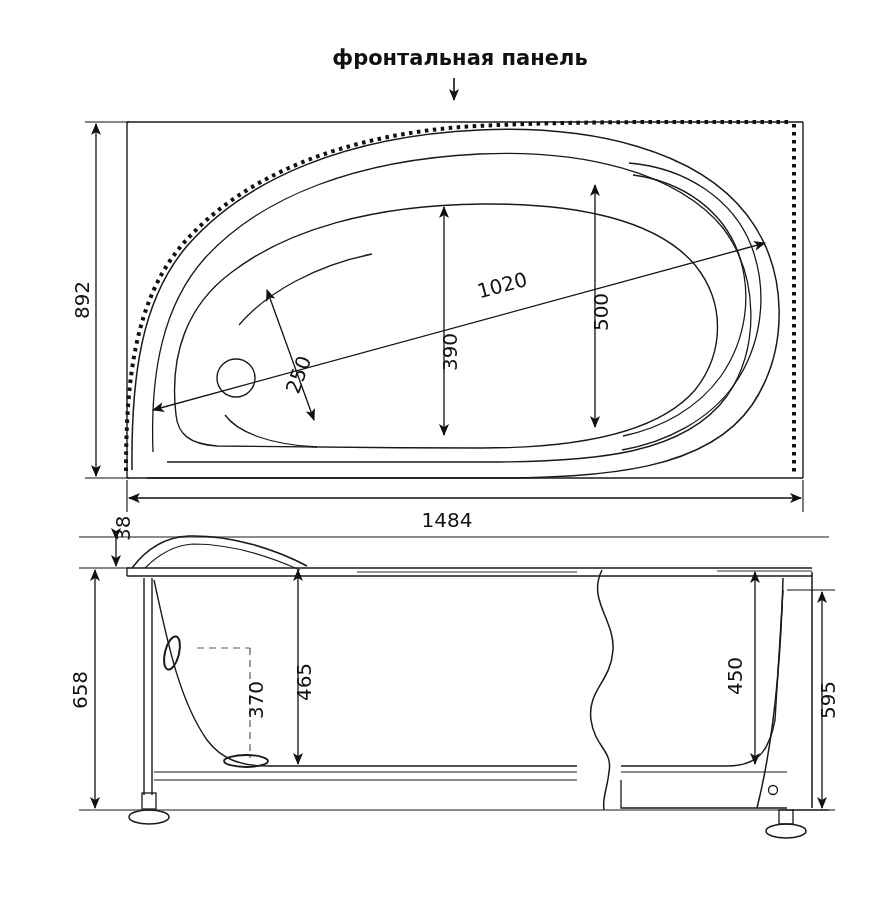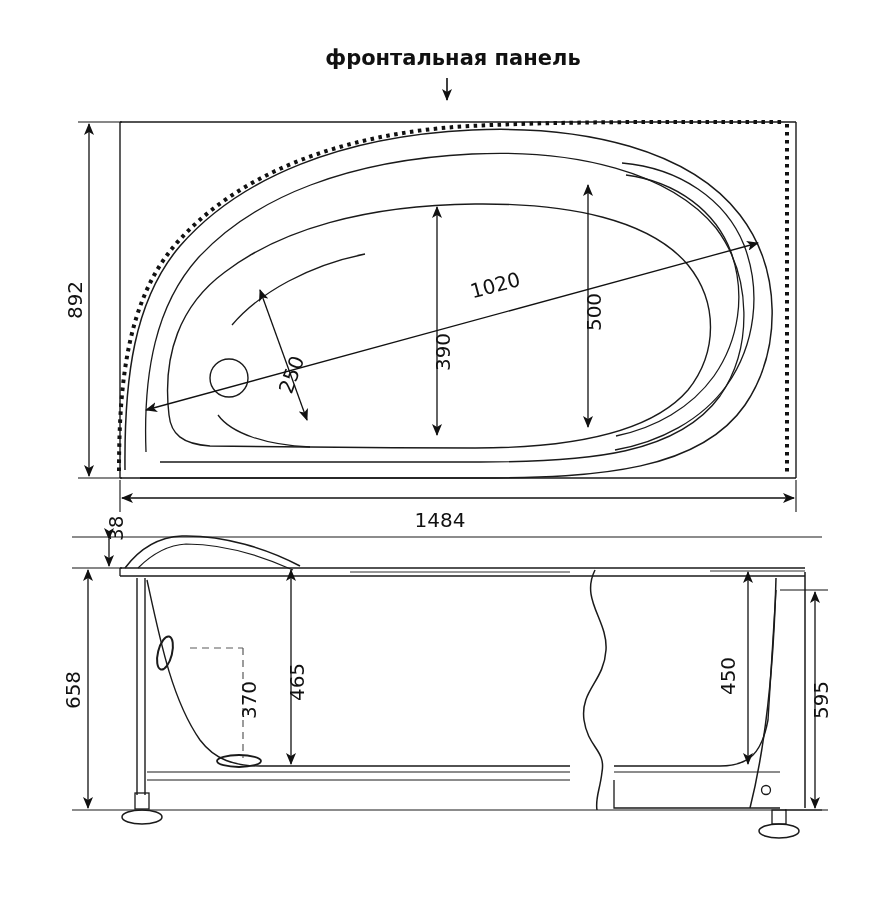--- a/index.html
+++ b/index.html
@@ -4,21 +4,21 @@
 <title>Bath Technical Drawing</title>
 <style>
   html,body{margin:0;padding:0;background:#ffffff;}
   body{
     width:887px;height:900px;
     font-family:"DejaVu Sans", sans-serif;
     color:#1a1a1a;
     overflow:hidden;
     position:relative;
   }
-  #stage{position:absolute;left:10px;top:0;width:723px;height:900px;}
+  #stage{position:absolute;left:0;top:0;width:723px;height:900px;padding-left:17px;}
   svg{display:block;}
   .dimtext{
     font-family:"DejaVu Sans", sans-serif;
     font-size:20px;
     fill:#111111;
     font-weight:400;
   }
   .titletext{
     font-family:"DejaVu Sans", sans-serif;
     font-size:21px;

